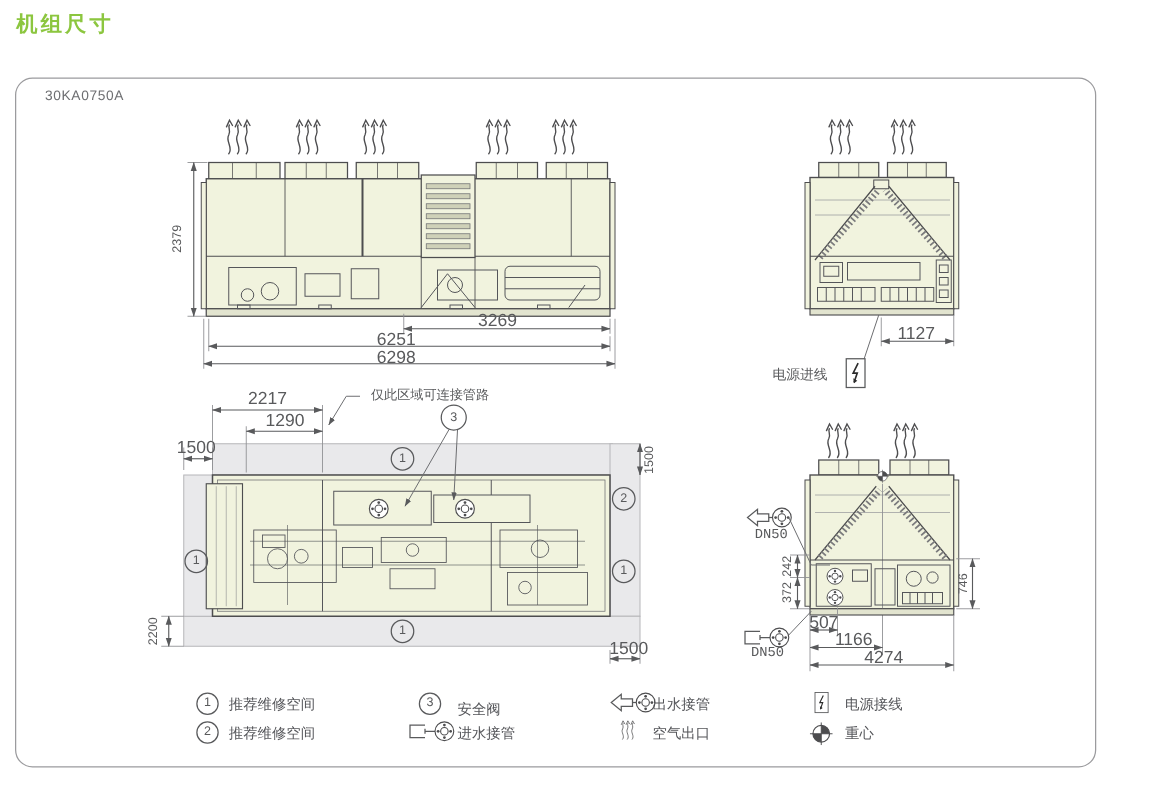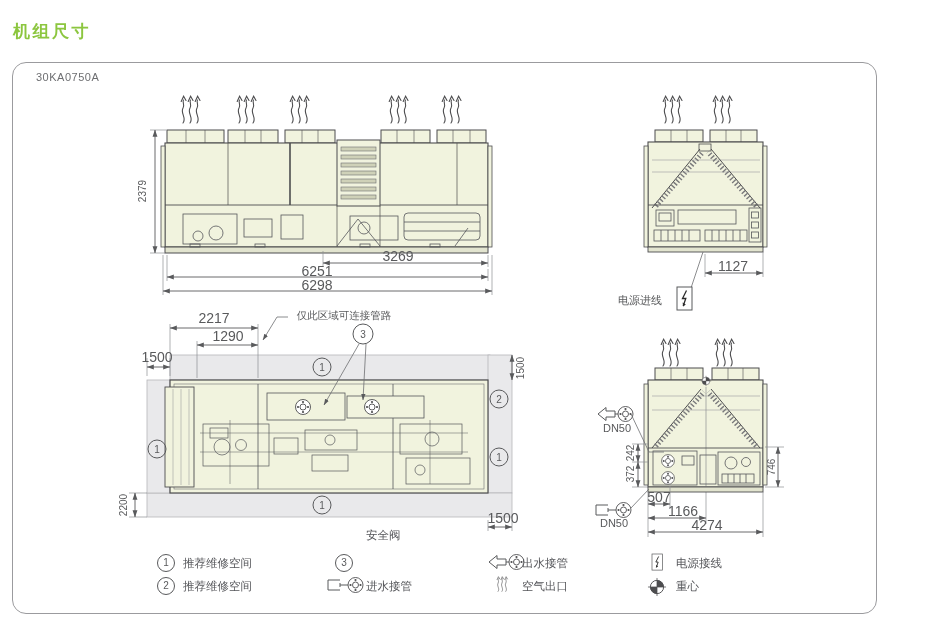--- a/index.html
+++ b/index.html
@@ -1,30 +1,30 @@
 <!DOCTYPE html>
 <html><head>
 <meta charset="utf-8">
 <style>
   html,body{margin:0;padding:0;}
   body{width:930px;height:630px;position:relative;background:#ffffff;
        font-family:"Liberation Sans","DejaVu Sans",sans-serif;overflow:hidden;}
   .abs{position:absolute;}
   #page-title{left:13px;top:8px;font-size:17px;font-weight:bold;color:#8CC63F;
-              letter-spacing:2.5px;margin-top:12px;}
+              letter-spacing:2.5px;}
   #panel{left:12px;top:62px;width:863px;height:550px;border:1.3px solid #9b9b9e;
          border-radius:14px;background:#fff;}
   #model-label{left:36px;top:71px;font-size:11px;color:#6d6e71;letter-spacing:.5px;}
   svg.canvas{left:0;top:0;width:930px;height:630px;pointer-events:none;}
   .dim{position:absolute;font-size:14px;color:#595a5c;white-space:nowrap;
        transform:translate(-50%,-50%);}
   .dimr{position:absolute;font-size:10px;color:#595a5c;white-space:nowrap;
         transform:translate(-50%,-50%) rotate(-90deg);}
   .lbl{position:absolute;font-size:11px;color:#595a5c;white-space:nowrap;
-       transform:translate(-50%,-50%);}
+       transform:translate(-50%,-50%);font-family:Liberation Mono, monospace;}
   .note{position:absolute;font-size:10.5px;color:#595a5c;white-space:nowrap;
         transform:translate(-50%,-50%);}
   .circ{position:absolute;width:17px;height:17px;border:1px solid #595a5c;
         border-radius:50%;font-size:10px;line-height:17px;text-align:center;
         color:#595a5c;transform:translate(-50%,-50%);background:transparent;}
   .circ.big{width:19px;height:19px;line-height:19px;}
   .circ.sm{width:16px;height:16px;line-height:16px;}
   .leg{position:absolute;font-size:11.5px;color:#545559;white-space:nowrap;}
 </style>
 </head>
@@ -337,21 +337,21 @@
 <div class="dimr" style="left:630px;top:453px">242</div>
 <div class="dimr" style="left:630px;top:474px">372</div>
 <div class="dimr" style="left:771px;top:467px">746</div>
 <div class="dim" style="left:659px;top:497px">507</div>
 <div class="dim" style="left:683px;top:511px">1166</div>
 <div class="dim" style="left:707px;top:525px">4274</div>
 
 <div class="circ sm" style="left:166px;top:563px">1</div>
 <div class="leg" style="left:183px;top:556px">推荐维修空间</div>
 <div class="circ sm" style="left:344px;top:563px">3</div>
-<div class="leg" style="left:366px;top:528px">安全阀</div>
+<div class="leg" style="left:366px;top:560px">安全阀</div>
 <div class="leg" style="left:522px;top:556px">出水接管</div>
 <div class="leg" style="left:676px;top:556px">电源接线</div>
 
 <div class="circ sm" style="left:166px;top:586px">2</div>
 <div class="leg" style="left:183px;top:579px">推荐维修空间</div>
 <div class="leg" style="left:366px;top:579px">进水接管</div>
 <div class="leg" style="left:522px;top:579px">空气出口</div>
 <div class="leg" style="left:676px;top:579px">重心</div>
 
 </body></html>

